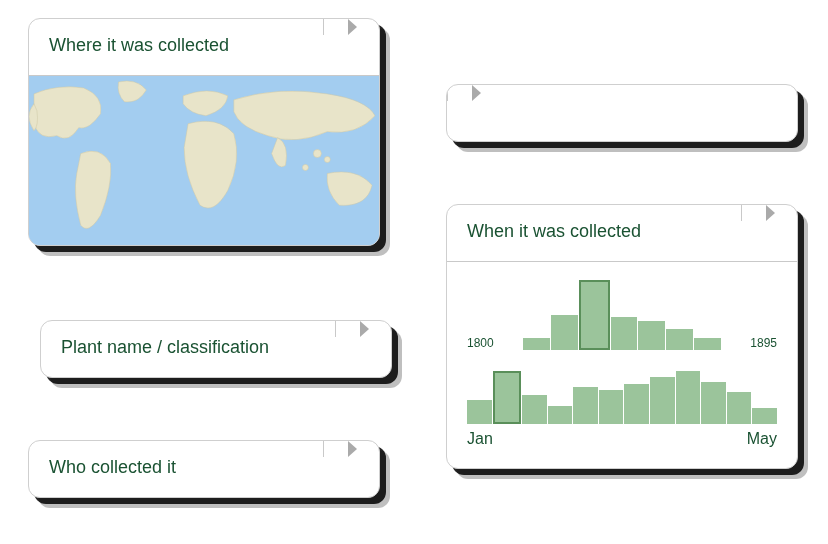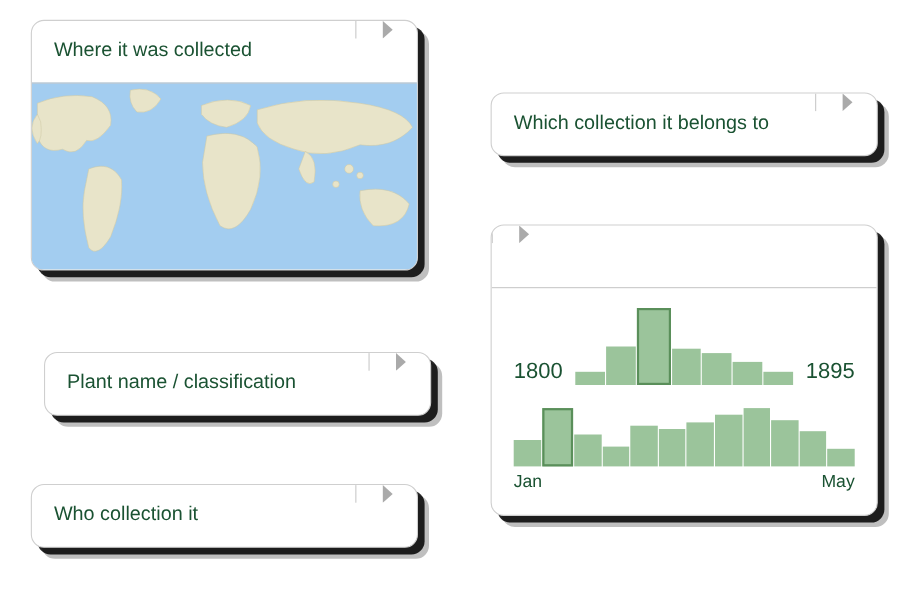--- a/index.html
+++ b/index.html
@@ -64,21 +64,21 @@
     .when-body {
       padding: 18px 20px 20px;
     }
     .hist-row {
       display: flex;
       align-items: flex-end;
       gap: 10px;
     }
     .axis-label-left, .axis-label-right {
       color: #1a5232;
-      font-size: 20px;
+      font-size: 12px;
       font-weight: 400;
       width: 46px;
     }
     .axis-label-right { text-align: right; }
     .hist-chart {
       flex: 1;
       height: 70px;
       display: flex;
       align-items: flex-end;
       gap: 1px;
@@ -155,42 +155,42 @@
     <div class="card-chevron">
       <svg class="chevron-svg" viewBox="0 0 12 16">
           <path d="M2 0 L11 8 L2 16 Z"></path>
         </svg>
     </div>
   </div>
 </div>
 
 <div class="card card-who">
   <div class="card-header">
-    <div class="card-title">Who collection it</div>
+    <div class="card-title">Who collected it</div>
     <div class="card-chevron">
       <svg class="chevron-svg" viewBox="0 0 12 16">
           <path d="M2 0 L11 8 L2 16 Z"></path>
         </svg>
     </div>
   </div>
 </div>
 
 <div class="card card-which">
   <div class="card-header">
-    <div class="card-title">Which collection it belongs to</div>
     <div class="card-chevron">
       <svg class="chevron-svg" viewBox="0 0 12 16">
           <path d="M2 0 L11 8 L2 16 Z"></path>
         </svg>
     </div>
   </div>
 </div>
 
 <div class="card card-when">
   <div class="card-header">
+    <div class="card-title">When it was collected</div>
     <div class="card-chevron">
       <svg class="chevron-svg" viewBox="0 0 12 16">
           <path d="M2 0 L11 8 L2 16 Z"></path>
         </svg>
     </div>
   </div>
   <div class="card-body when-body">
 
     <div class="hist-row">
       <div class="axis-label-left">1800</div>

